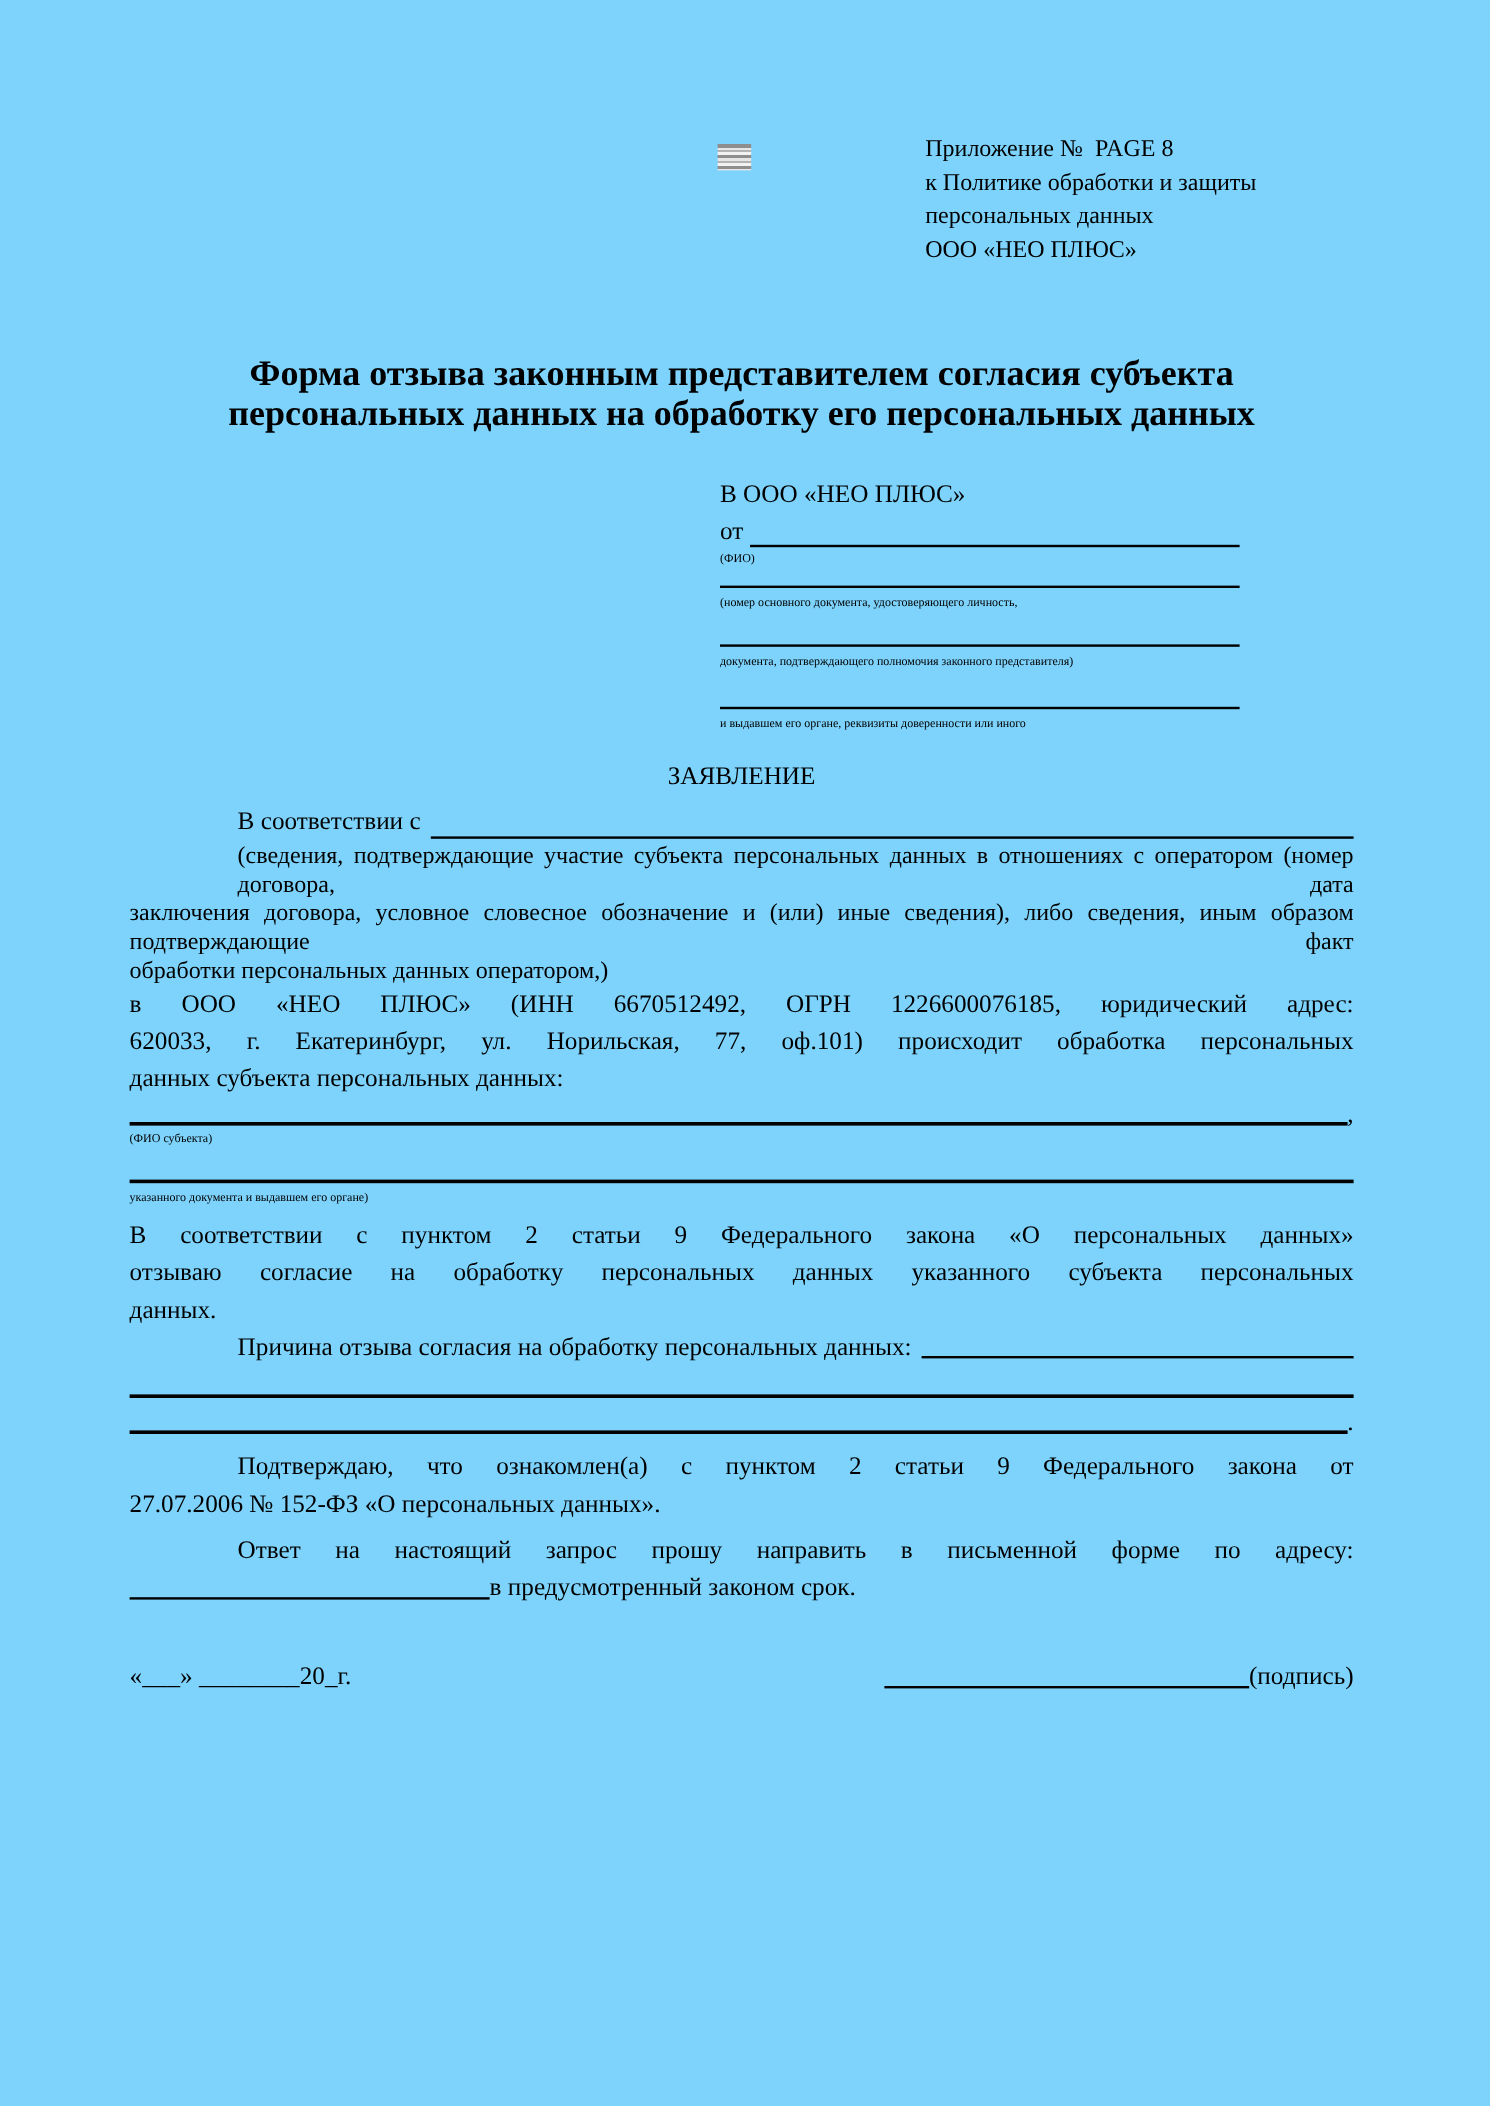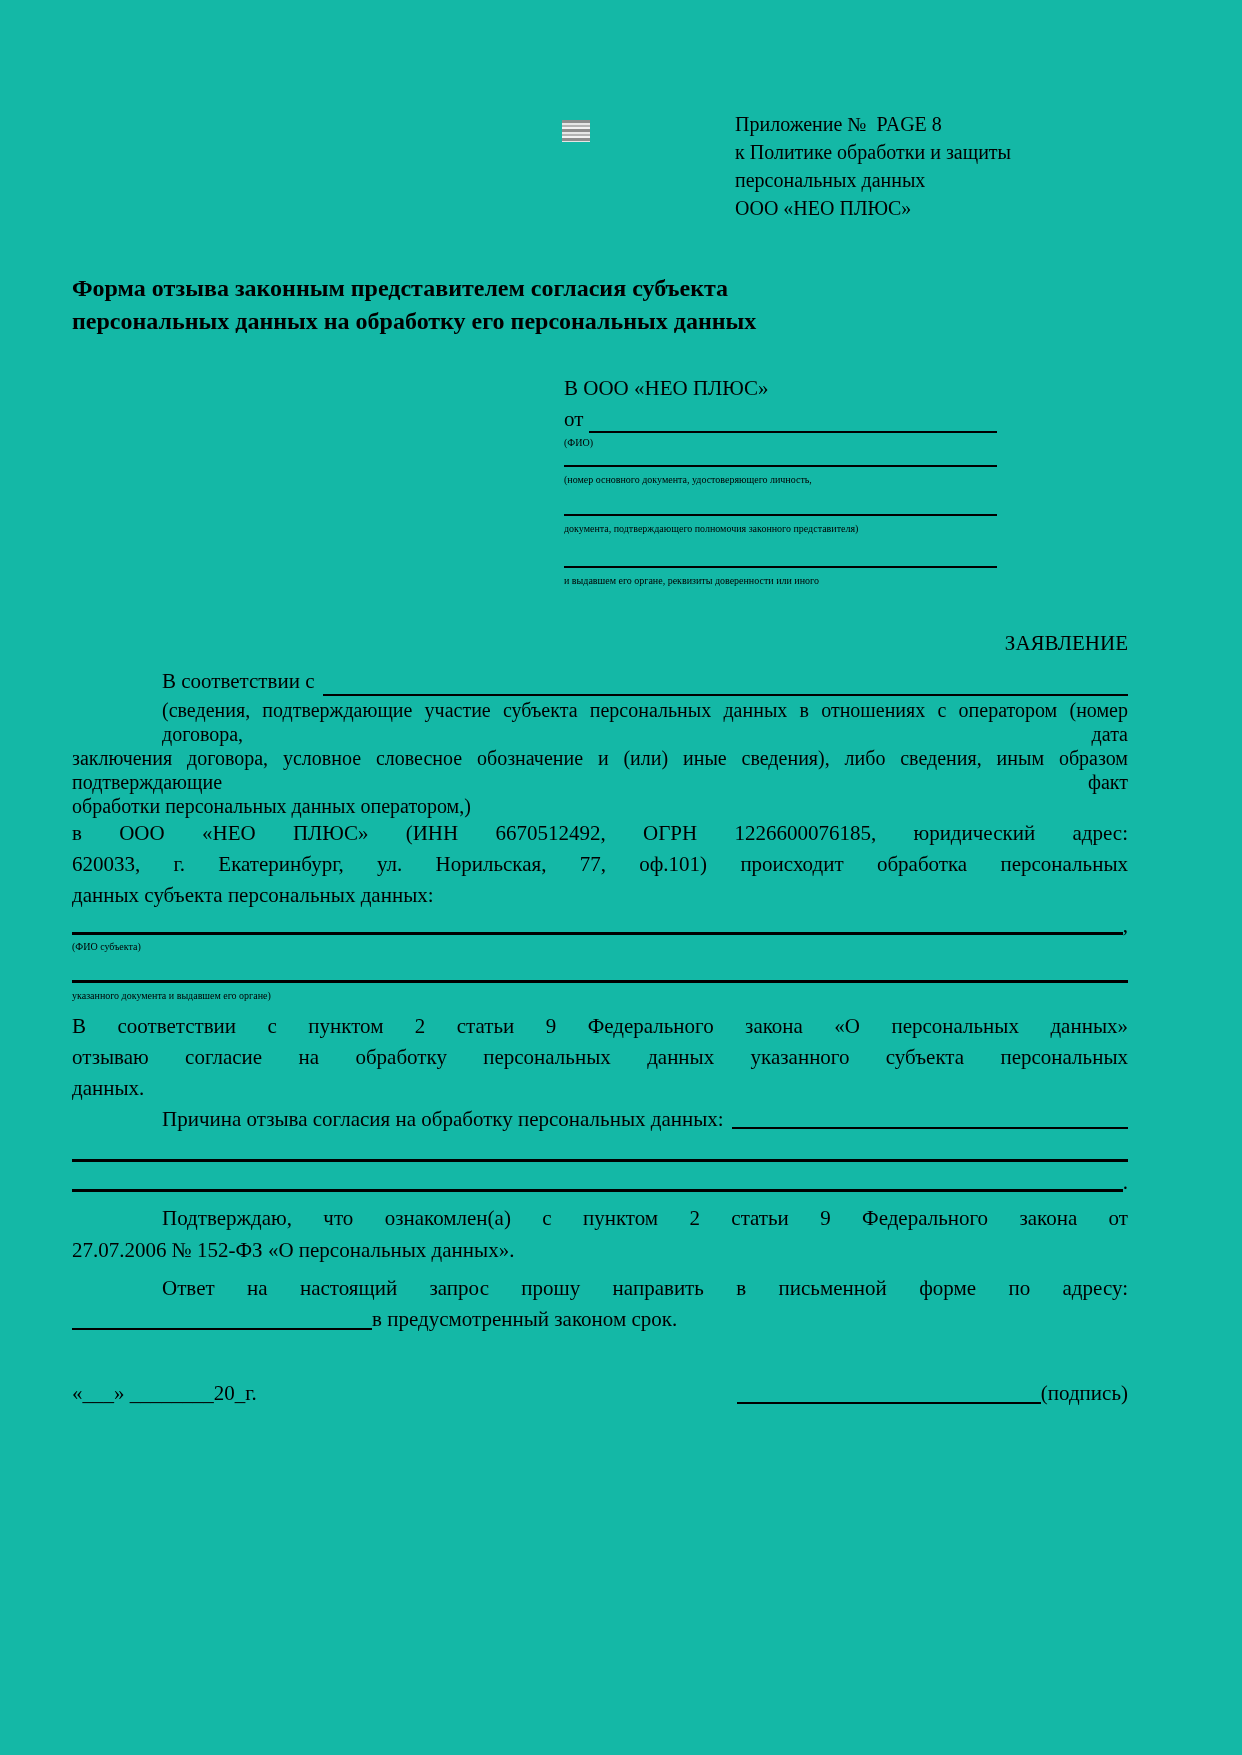--- a/index.html
+++ b/index.html
@@ -1,42 +1,42 @@
 <!DOCTYPE html>
 <html><head>
 <meta charset="utf-8">
 <style>
   * { margin:0; padding:0; box-sizing:border-box; }
   html,body { background:#fff; }
   .page {
-    position:relative; width:1242px; height:1755px; background:#14b8a6;
-    padding:110px 114px 0 72px; color:#000;
+    position:relative; width:1242px; height:1755px; background:#7dd3fc;
+    padding:110px 114px 0 108px; color:#000;
     font-family:"Liberation Serif","DejaVu Serif",serif; font-size:21px;
     overflow:hidden;
   }
   
   .header-row { position:relative; height:112px; }
   .field-marker {
     position:absolute; left:490px; top:10px; width:28px; height:22px;
     background:repeating-linear-gradient(180deg,#8e8e8e 0 3px,#e6e6e6 3px 5px,#b3b3b3 5px 7px,#f2f2f2 7px 9px);
   }
   .header-block { margin-left:663px; font-size:20px; line-height:28px; }
   .header-block div { white-space:pre; }
   
-  .title { margin-top:50px; text-align:left; font-weight:700; font-size:24px; line-height:33px; }
+  .title { margin-top:73px; text-align:center; font-weight:700; font-size:30px; line-height:33px; }
   
   .addressee { margin-left:492px; width:433px; margin-top:34px; }
   .to-line { line-height:33px; }
   .from-row { display:flex; line-height:28px; }
   .from-row .fill { flex:1; margin-left:6px; border-bottom:2px solid #000; }
   .caption { font-size:10px; line-height:19px; }
   .blank-row { border-top:2.5px solid #000; padding-top:3px; }
   .br1 { margin-top:13px; } .br2 { margin-top:36px; } .br3 { margin-top:28px; } .br4 { margin-top:25px; }
   
-  .heading { margin-top:38px; text-align:right; line-height:30px; }
+  .heading { margin-top:18px; text-align:center; line-height:30px; }
   .intro-row { margin-top:8px; display:flex; line-height:30px; padding-left:90px; }
   .intro-row .label { white-space:nowrap; }
   .intro-row .fill { flex:1; margin-left:8px; border-bottom:2px solid #000; }
   .fine-print { margin-top:2px; font-size:20px; line-height:24px; }
   .jlast { text-align:justify; text-align-last:justify; }
   .ind { padding-left:90px; }
   .body-par { line-height:31px; }
   .rule-row { display:flex; }
   .rule-row .rule-fill { flex:1; border-bottom:3px solid #000; }
   .rule-row .tail { align-self:flex-end; line-height:20px; }

